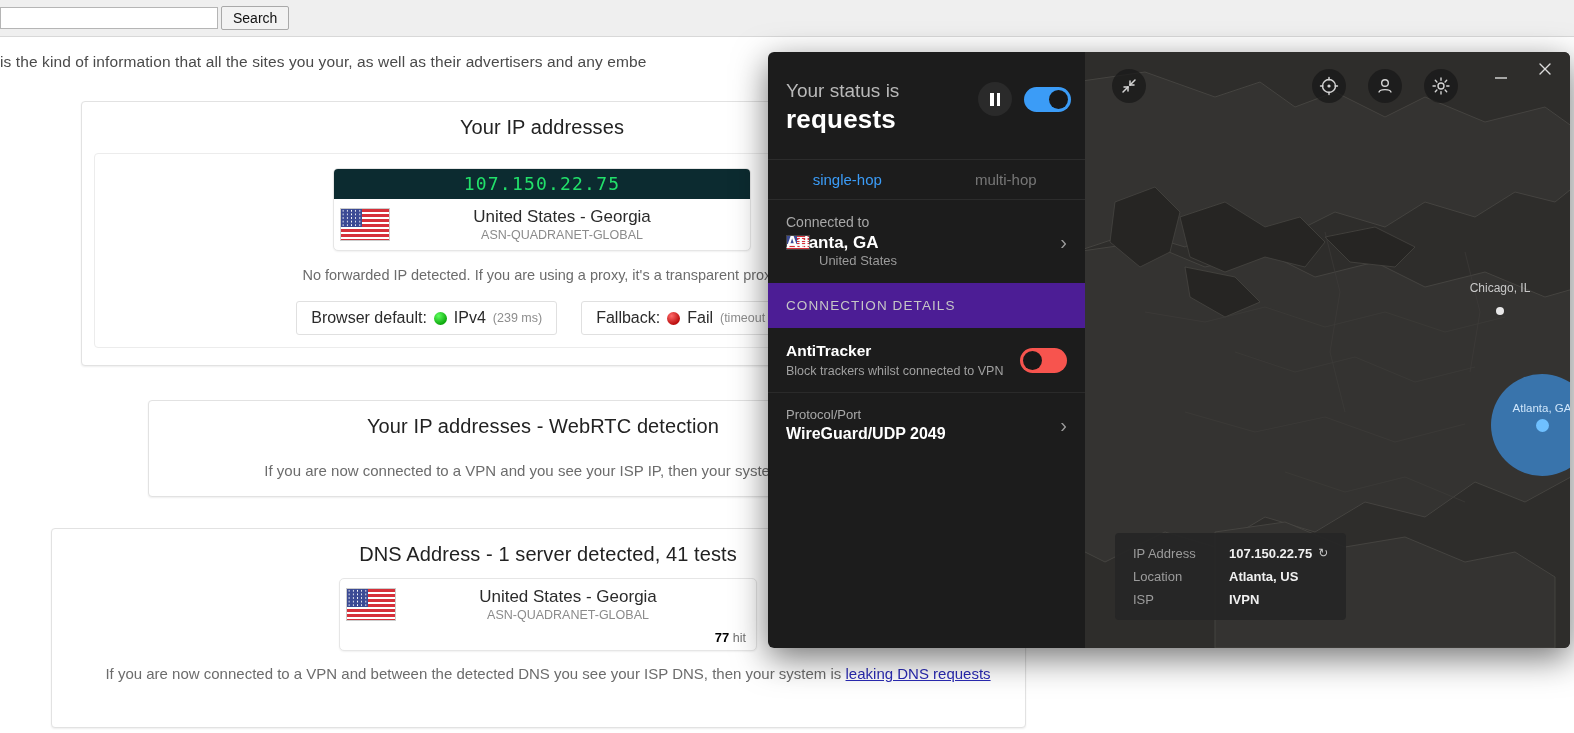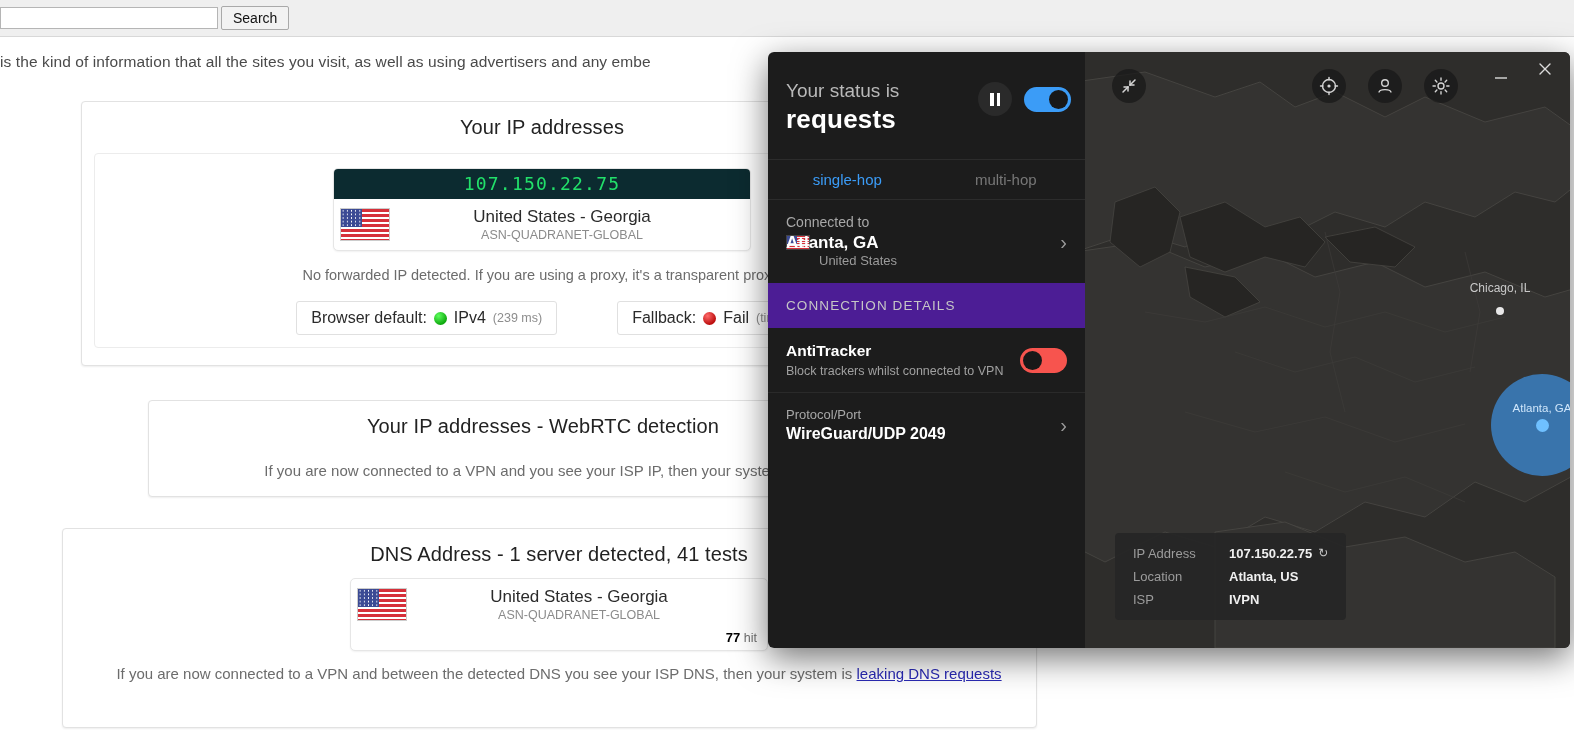--- a/index.html
+++ b/index.html
@@ -85,21 +85,21 @@
   .ipbox-hit { text-align: right; font-size: 12.5px; color: #6f6f6f;
     padding: 0 10px 5px 0; }
   .ipbox-hit b { color: #000000; font-size: 13px; }
 
   .note-line { text-align: center; font-size: 14.5px; color: #6c6c6c; margin-top: 16px; }
 
   .pill-row { display: flex; justify-content: center; gap: 24px; margin-top: 18px; }
   .pill {
     border: 1px solid #e0e0e0; border-radius: 3px; background: #fff;
     padding: 7px 14px; font-size: 16px; color: #2b2b2b; white-space: nowrap;
-    display: flex; align-items: center; gap: 7px; margin-left: 36px;
+    display: flex; align-items: center; gap: 7px;
   }
   .pill .sub { font-size: 12.5px; color: #8d8d8d; }
   .dot { width: 13px; height: 13px; border-radius: 50%; display: inline-block; }
   .dot.green { background: radial-gradient(circle at 35% 30%, #5dff5d, #0ea80e 70%); }
   .dot.red   { background: radial-gradient(circle at 35% 30%, #ff6a6a, #bb0d0d 70%); }
 
   .badge-box {
     position: absolute; right: -8px; top: 62px;
     border: 1px solid #e0e0e0; border-radius: 3px; background: #fff;
     padding: 8px 16px; font-size: 16px; color: #555;
@@ -223,21 +223,21 @@
 
 <div id="root">
 
   <div class="browser-page">
 
     <div class="searchbar-row">
       <input class="search-input" type="text" value="" style="">
       <button class="search-btn">Search</button>
     </div>
 
-    <div class="intro-line">is the kind of information that all the sites you visit, as well as using advertisers and any embe</div>
+    <div class="intro-line">is the kind of information that all the sites you your, as well as their advertisers and any embe</div>
 
     <div class="card" style="left:81px; top:101px; width:922px; height:265px;">
       <div class="card-title">Your IP addresses</div>
       <div class="card-inner">
 
         <div class="badge-box">
           <span class="dot red"></span>
           <span>IPv</span>
         </div>
 
@@ -276,21 +276,21 @@
       </div>
     </div>
 
     <div class="card" style="left:148px; top:400px; width:790px; height:97px;">
       <div class="card-title">Your IP addresses - WebRTC detection</div>
       <div class="body-line" style="margin-top:24px;">
         <span>If you are now connected to a VPN and you see your ISP IP, then your system is </span><a href="#">lea</a>
       </div>
     </div>
 
-    <div class="card" style="left:62px; top:528px; width:975px; height:200px;padding-left:19px;">
+    <div class="card" style="left:51px; top:528px; width:975px; height:200px;padding-left:19px;">
       <div class="card-title">DNS Address - 1 server detected, 41 tests</div>
       <div style="display:flex; justify-content:center; margin-top:12px;">
         <div class="ipbox" style="width:418px;">
           <div class="ipbox-body">
             <div class="flag">
               <div class="stripes"></div>
                 <div class="canton"></div>
             </div>
             <div class="ipbox-loc">
               <div class="ipbox-country">United States - Georgia</div>

